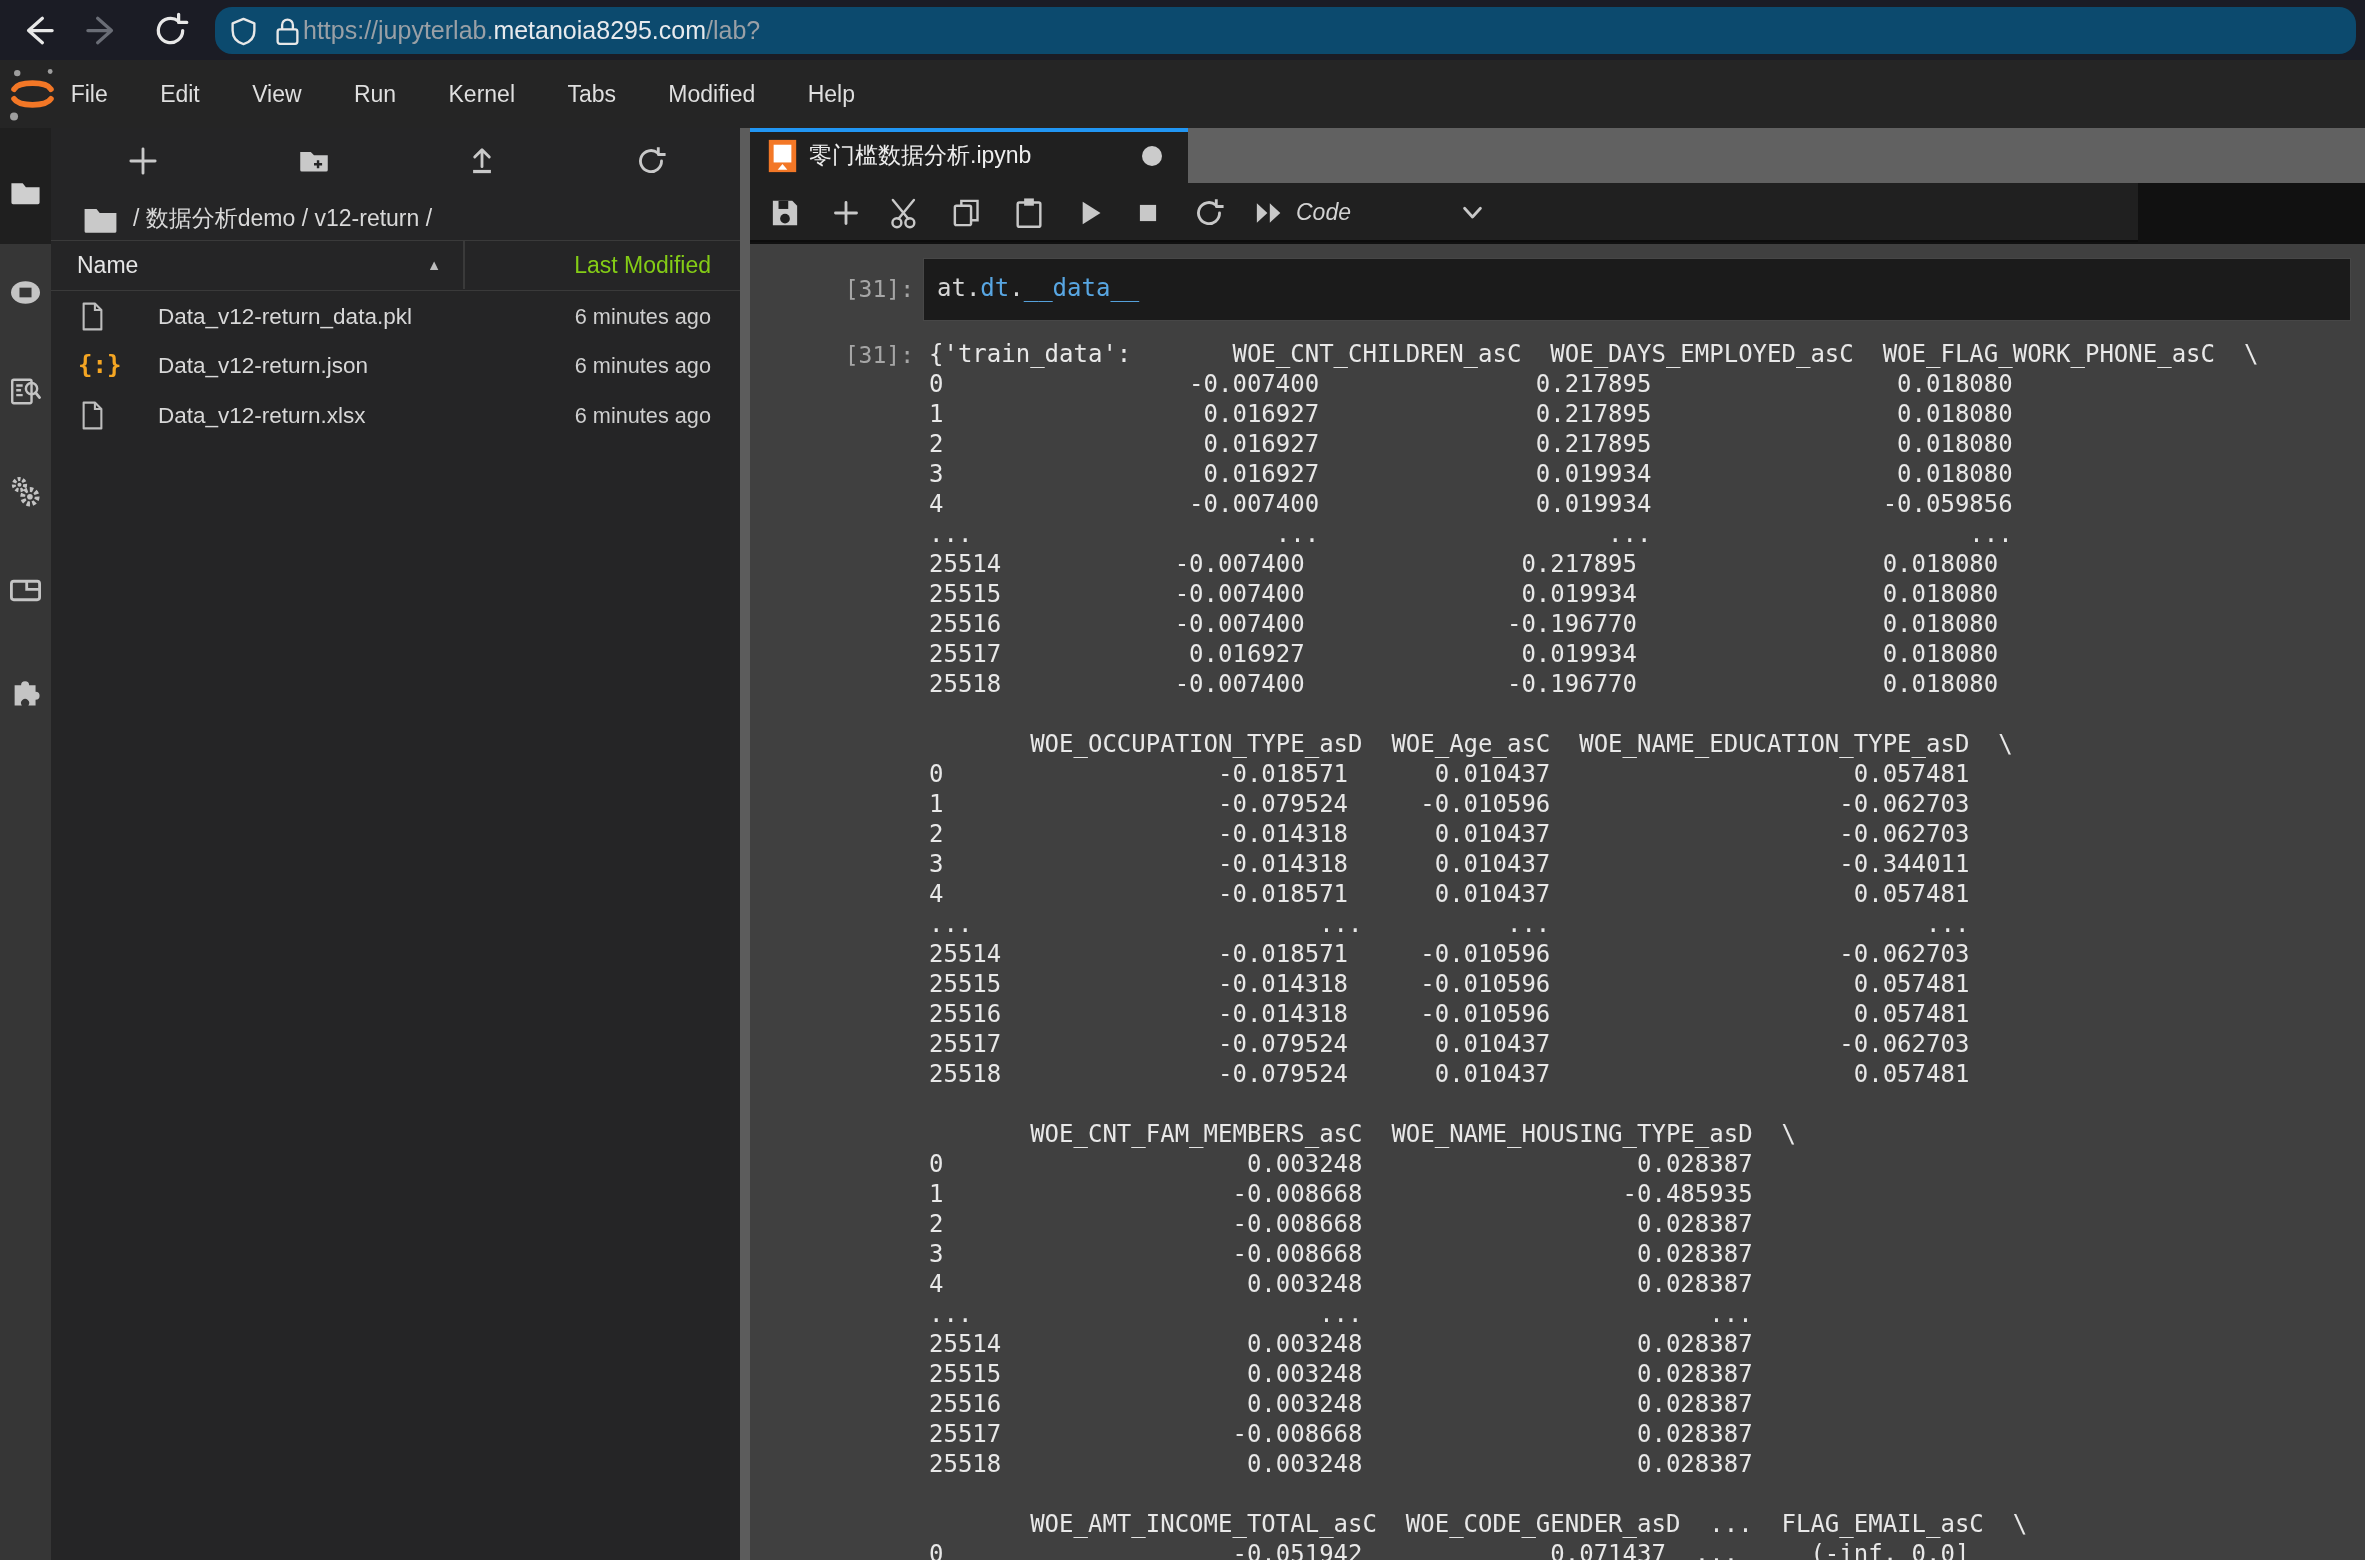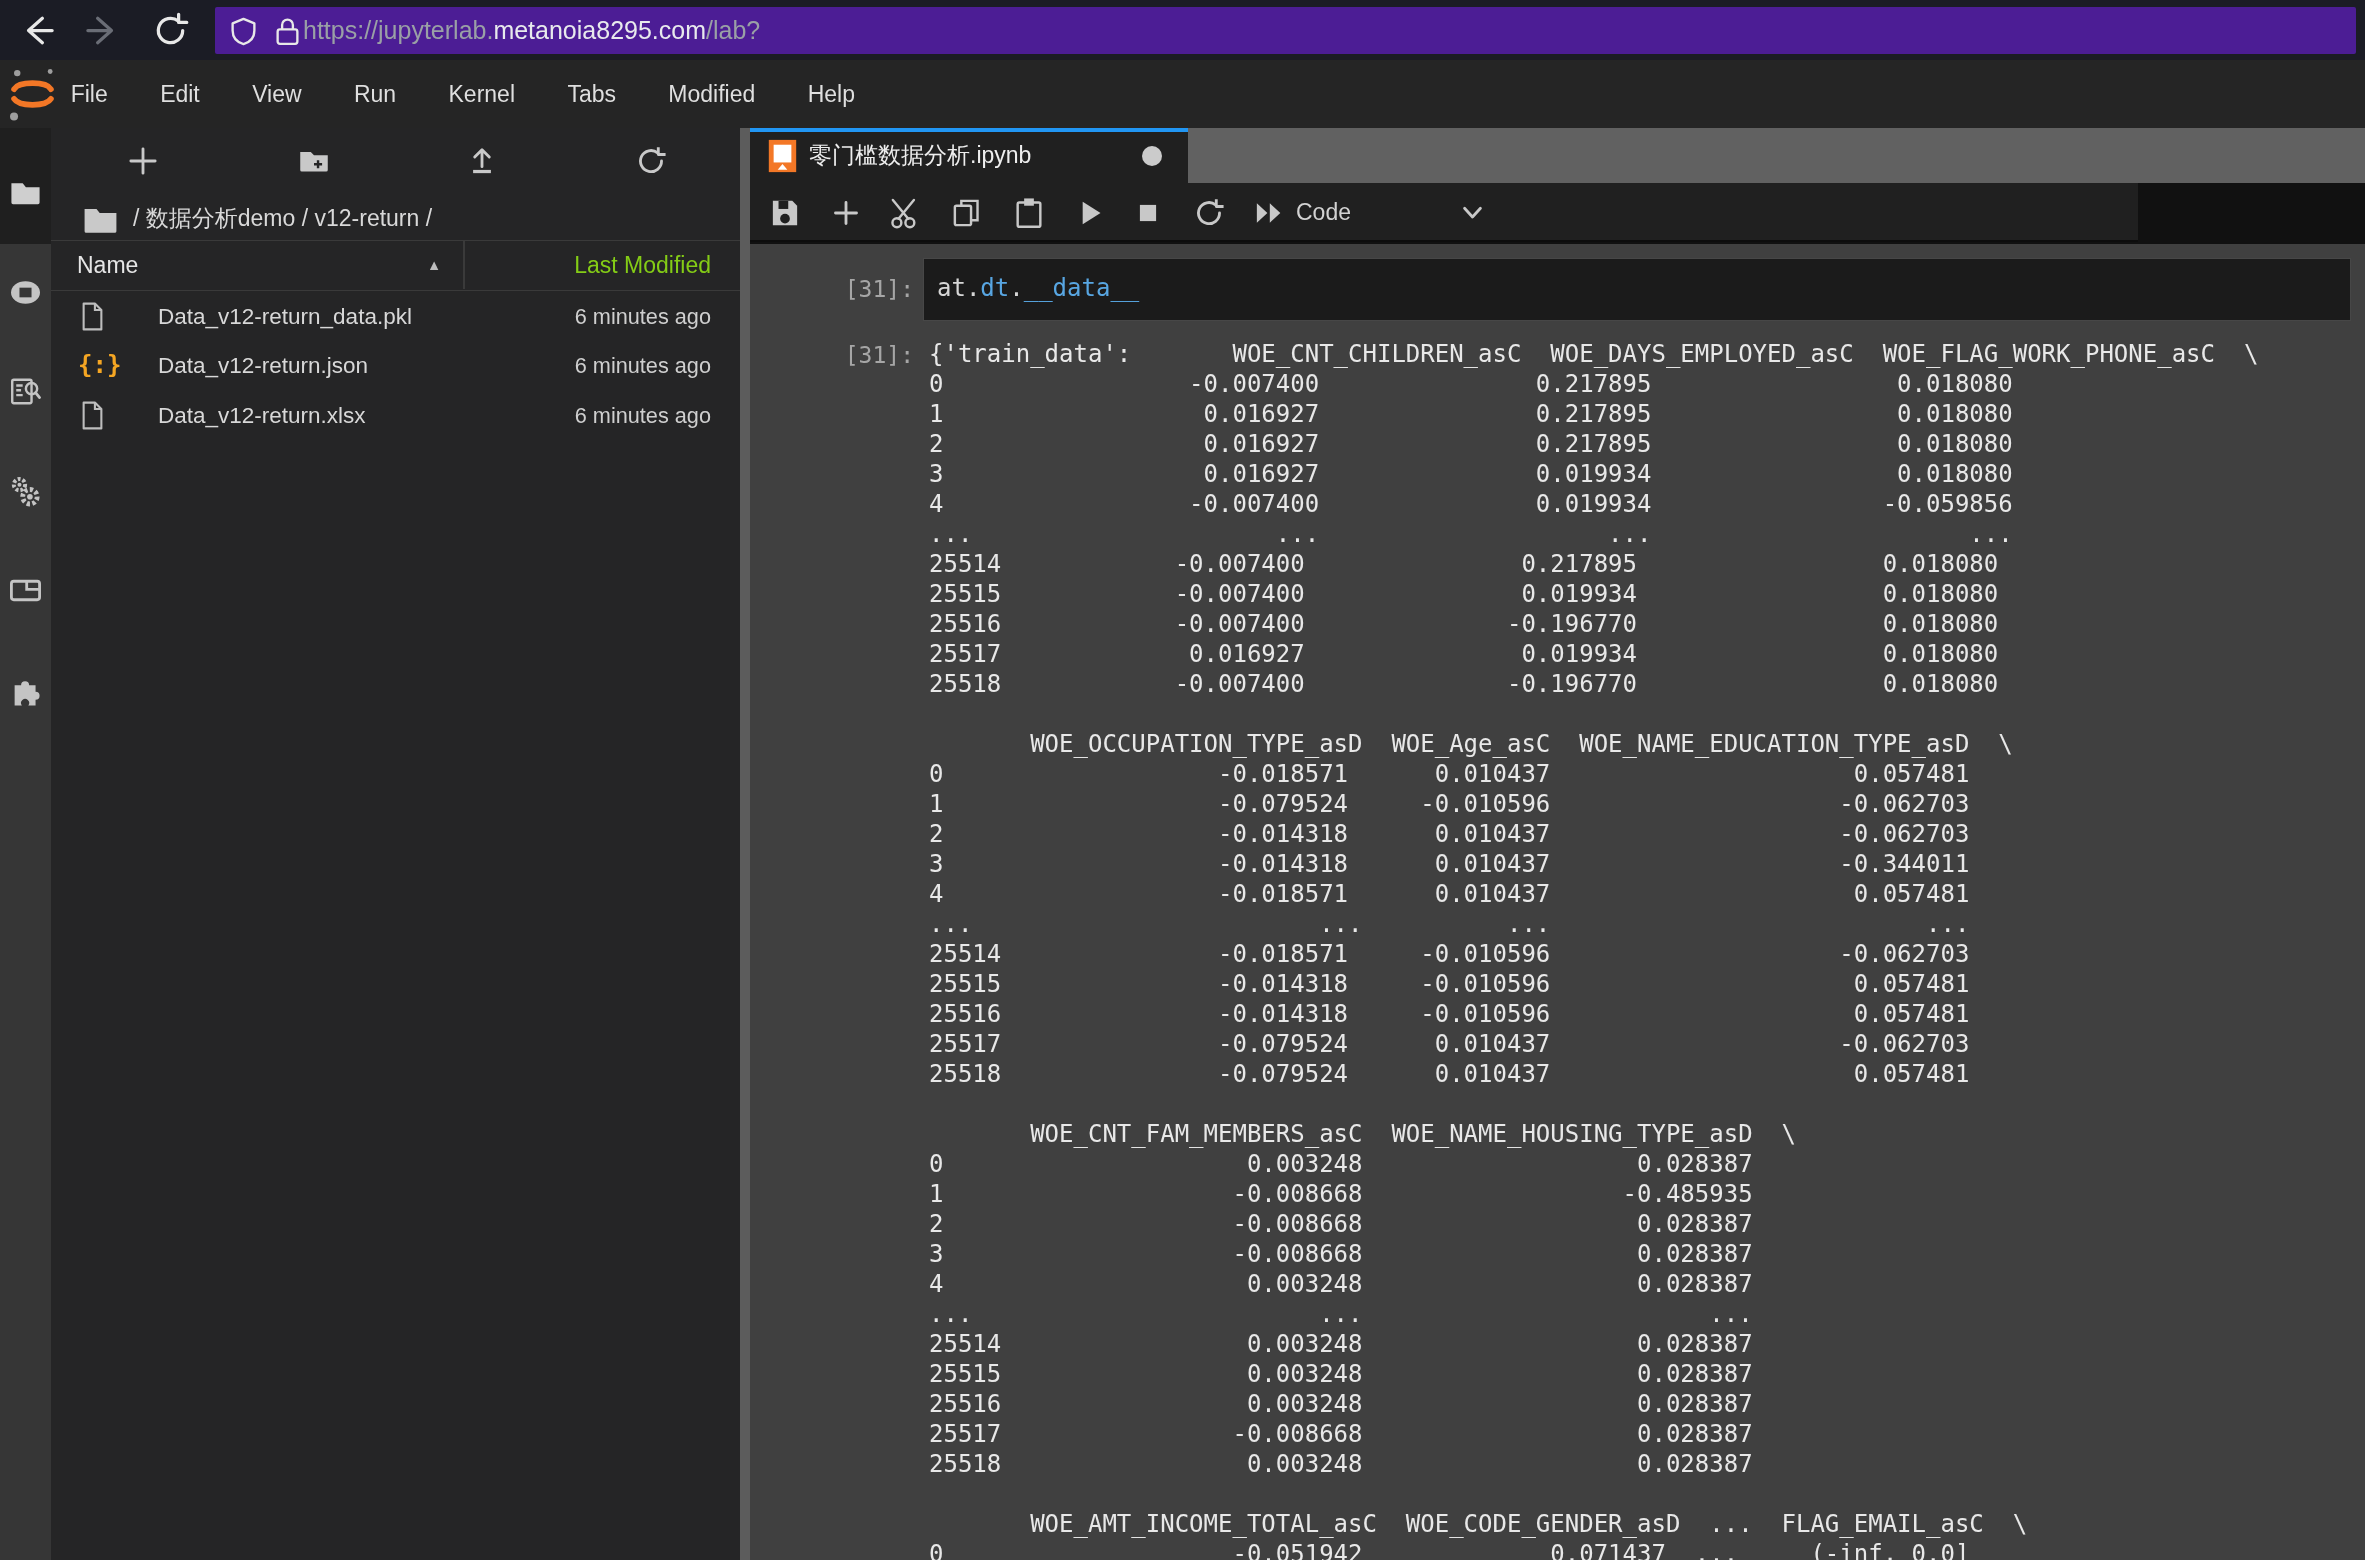--- a/index.html
+++ b/index.html
@@ -3,21 +3,21 @@
 <meta charset="utf-8">
 <style>
   * { margin:0; padding:0; box-sizing:border-box; }
   html,body { width:2366px; height:1561px; overflow:hidden; background:#111; font-family:"Liberation Sans", sans-serif; }
   .abs { position:absolute; }
   svg { display:block; }
 
   
   #chrome { left:0; top:0; width:2366px; height:60px; background:#1b1c25; }
   .navbtn { top:11.2px; width:39px; height:39px; cursor:pointer; }
-  #urlbar { left:215px; top:7.2px; width:2141px; height:47px; background:#4c1d95; border-radius:2px; }
+  #urlbar { left:215px; top:7.2px; width:2141px; height:47px; background:#0c4a6e; border-radius:17px; }
   #urltext { left:88px; top:0; height:47px; line-height:47px; font-size:25px; color:#9aa0a6; white-space:nowrap; }
   #urltext .domain { color:#e8eaed; }
 
   
   #menubar { left:0; top:60px; width:2366px; height:68px; background:#252525; }
   #menuitems { left:49px; top:0; height:68px; display:flex; align-items:center;gap:9px; }
   .menu-item { padding:0 21.7px; font-size:23px; color:#dfdfdf; height:68px; line-height:68px; cursor:pointer; }
 
   
   #activitybar { left:0; top:128px; width:51px; height:1432px; background:#363636; }
@@ -43,21 +43,21 @@
   
   #splitter { left:740px; top:128px; width:10.4px; height:1432px; background:#5c5c5c; cursor:col-resize; }
 
   
   #nbpanel { left:750px; top:128px; width:1615px; height:1432px; background:#111; }
   #tabstrip { left:0; top:0; width:1615px; height:55px; background:#616161; }
   #activetab { left:0; top:0; width:438px; height:55px; background:#202020; cursor:pointer;padding-left:28px; }
   #activetab .topline { left:0; top:0; width:438px; height:4px; background:#2196f3; }
   #activetab .tabtitle { left:59px; top:0; height:55px; line-height:55px; font-size:23px; color:#eeeeee; white-space:nowrap; }
   #dirtydot { left:392px; top:17.7px; width:20px; height:20px; border-radius:50%; background:#cbcbcb; cursor:pointer; }
-  #nbtoolbar { left:0; top:55px; width:1388px; height:59px; background:#202020; border-bottom:2.4px solid #0d0d0d; }
+  #nbtoolbar { left:0; top:55px; width:1388px; height:59px; background:#202020; border-bottom:2.4px solid #0d0d0d;font-style:italic; }
   .tb-icon { top:13px; width:34px; height:34px; cursor:pointer; }
   #celltype { left:546px; top:0; height:59px; line-height:59px; font-size:23px; color:#d2d2d2; cursor:pointer; }
   #celltype-chev { left:709px; top:17.7px; width:27px; height:24px; cursor:pointer; }
 
   
   #nbcontent { left:0; top:116px; width:1615px; height:1316px; background:#404040; }
   .prompt { width:88px; text-align:right; font-family:"DejaVu Sans Mono", monospace; font-size:23px; color:#a6a6a6; }
   #incell { left:173px; top:14.4px; width:1428px; height:63px; background:#1b1b1b; border:1.6px solid #474747; }
   #incode { left:13px; top:0; height:59px; line-height:59px; font-family:"DejaVu Sans Mono", monospace; font-size:24px; white-space:pre; }
   .tok-plain { color:#d6d6d6; }

